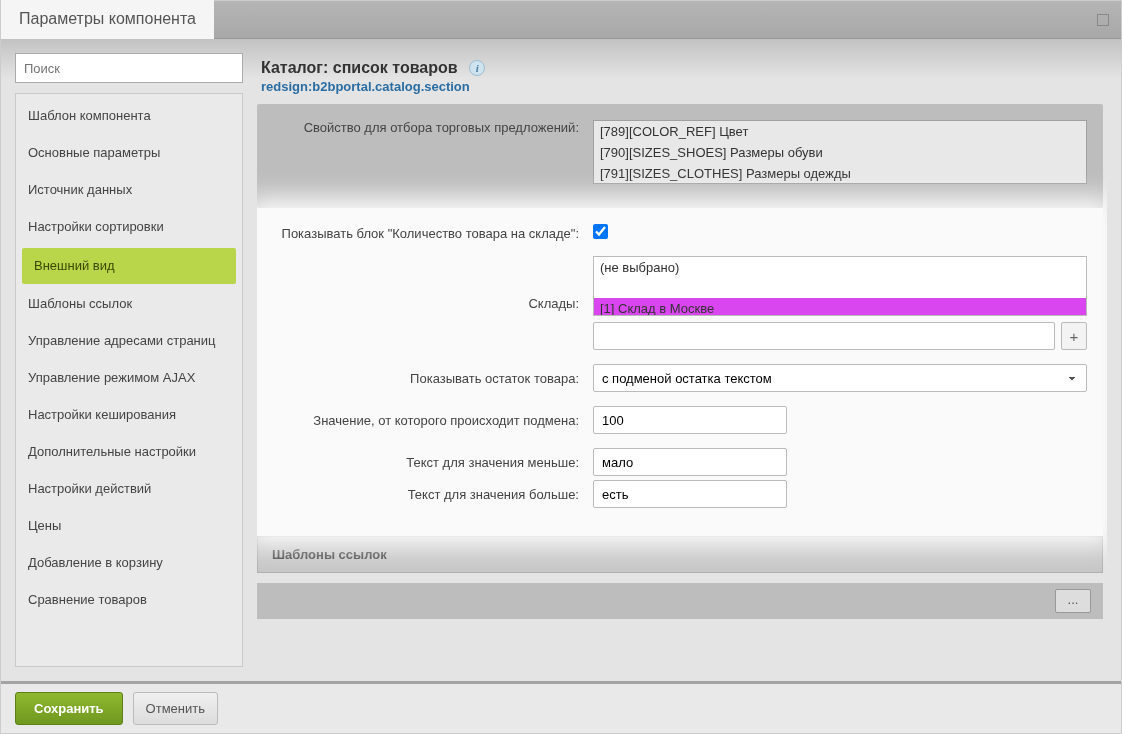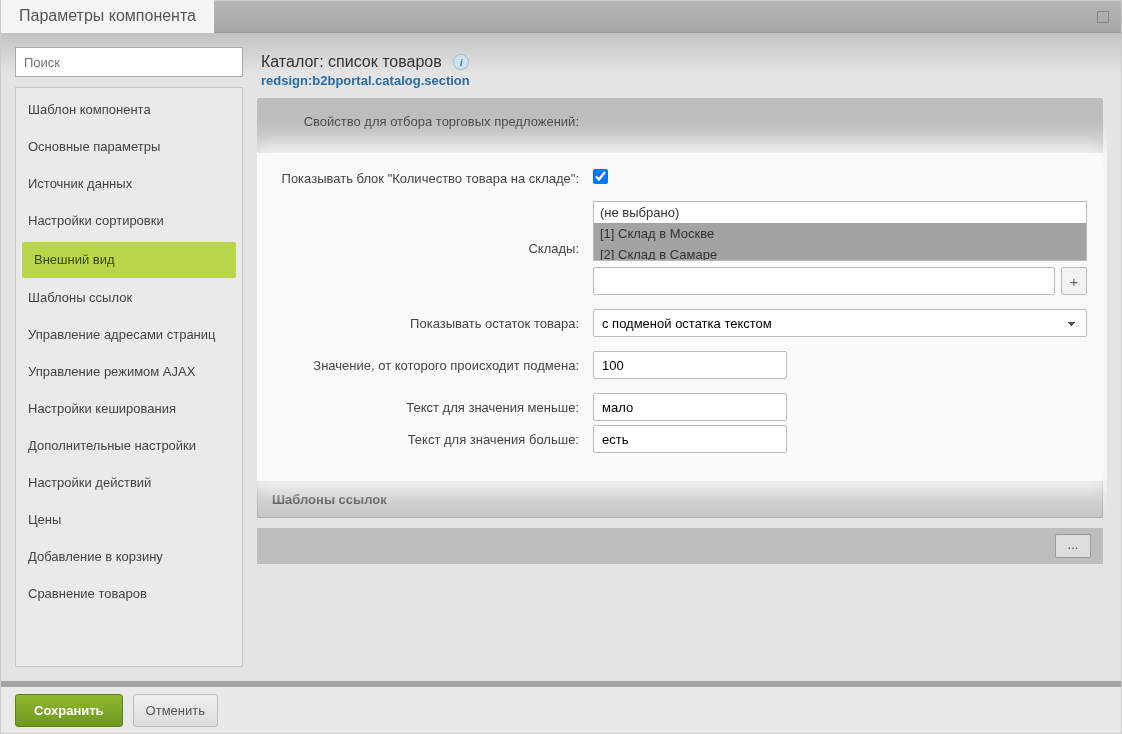--- a/index.html
+++ b/index.html
@@ -8,21 +8,21 @@
 .window {
   width: 1122px; height: 734px;
   border: 1px solid #ccc;
   background: #e0e0e0;
   position: relative;
   display: flex;
   flex-direction: column;
 }
 
 .titlebar {
-  height: 32px;
+  height: 38px;
   background: linear-gradient(to bottom, #b5b5b5, #a8a8a8);
   display: flex;
   align-items: center;
   padding: 0 12px;
   border-bottom: 1px solid #999;
 }
 .titlebar-title {
   background: #f5f5f5;
   font-size: 16px;
   font-weight: normal;
@@ -91,21 +91,21 @@
   flex: 1;
   display: flex;
   flex-direction: column;
   overflow: hidden;
 }
 .main-header {
   padding: 6px 0 10px 4px;
 }
 .main-title {
   font-size: 16px;
-  font-weight: normal;
+  font-weight: bold;
   color: #333;
   display: inline-block;
 }
 .info-icon {
   display: inline-flex;
   width: 16px; height: 16px;
   border-radius: 50%;
   background: #d0e4f0;
   border: 1px solid #9bbcd4;
   color: #4a7fa5;
@@ -174,21 +174,21 @@
 .listbox {
   border: 1px solid #bbb;
   background: #fff;
   height: 60px;
   overflow-y: scroll;
 }
 .listbox .opt {
   padding: 3px 6px;
   font-size: 13px;
 }
-.listbox .opt.sel { background: #a3a3a3; }
+.listbox .opt.sel { background: #d946ef; margin-top: 20px; }
 
 .inline-input-row {
   display: flex;
   margin-top: 6px;
   gap: 6px;
 }
 .text-input {
   flex: 1;
   height: 28px;
   border: 1px solid #bbb;
@@ -248,21 +248,21 @@
   background: #ddd;
   text-align: center;
   line-height: 20px;
   color: #555;
   border-radius: 2px;
 }
 
 .footer {
   height: 52px;
   background: #e9e9e9;
-  border-top: 6px solid #a3a3a3;
+  border-top: 3px solid #a3a3a3;
   display: flex;
   align-items: center;
   padding: 0 14px;
   gap: 10px;
 }
 .btn-primary {
   background: linear-gradient(to bottom, #8fb82f, #6f9820);
   border: 1px solid #5e8018;
   color: #fff;
   font-weight: bold;
@@ -320,20 +320,27 @@
         <span class="main-title">Каталог: список товаров</span>
         <span class="info-icon">i</span>
         <div class="main-sub">redsign:b2bportal.catalog.section</div>
       </div>
 
       <div class="form-area">
 
         <div class="dimmed-section">
           <div class="form-row">
             <div class="form-label">Свойство для отбора торговых предложений:</div>
+            <div class="form-control">
+              <div class="multiselect">
+                <div class="opt">[789][COLOR_REF] Цвет</div>
+                <div class="opt">[790][SIZES_SHOES] Размеры обуви</div>
+                <div class="opt">[791][SIZES_CLOTHES] Размеры одежды</div>
+              </div>
+            </div>
           </div>
         </div>
 
         <div class="bright-section">
 
           <div class="form-row center">
             <div class="form-label">Показывать блок "Количество товара на складе":</div>
             <div class="form-control">
               <input type="checkbox" class="checkbox" checked="" style="">
             </div>

